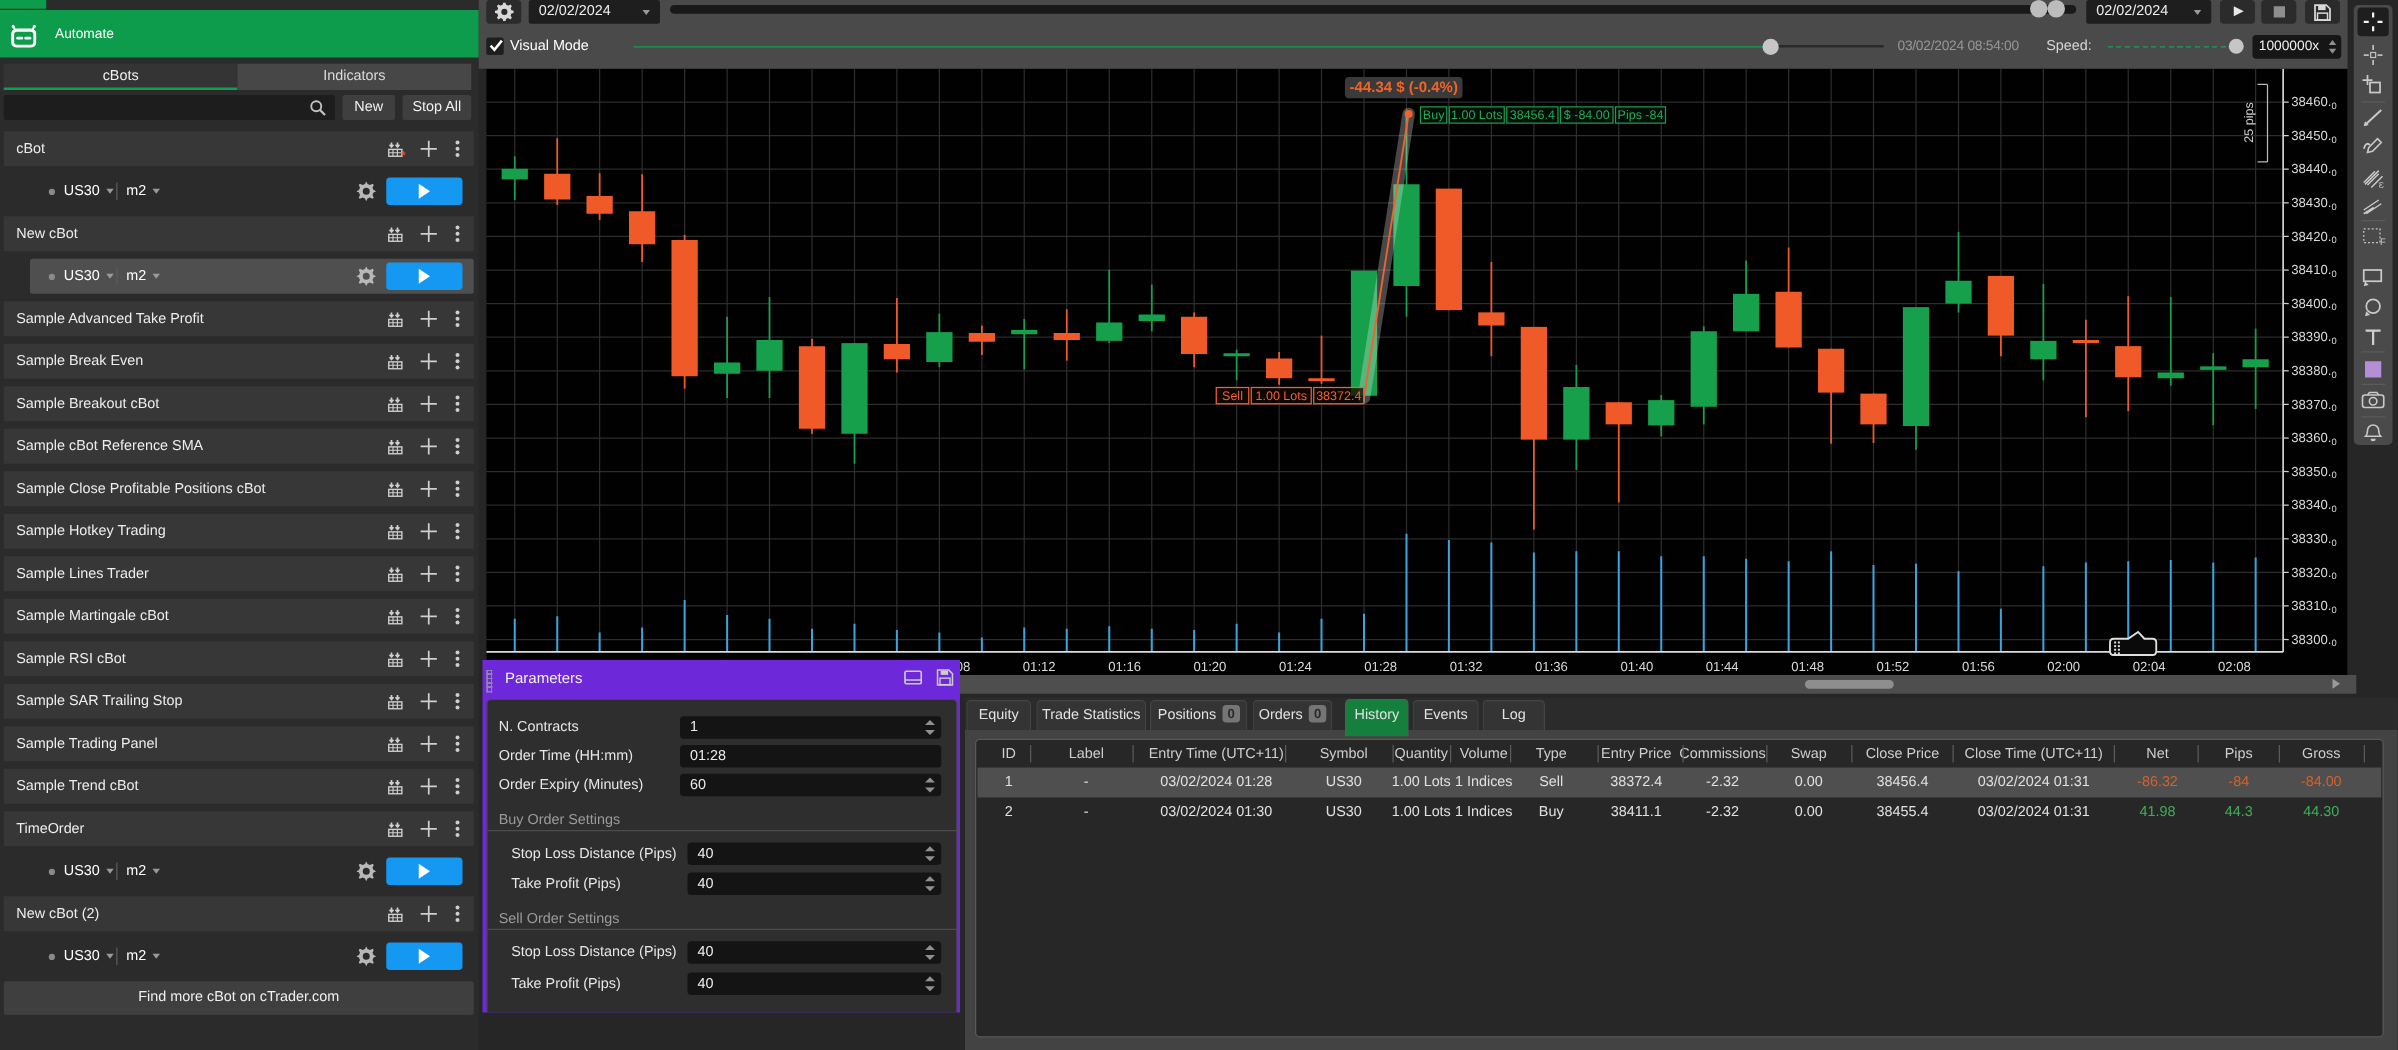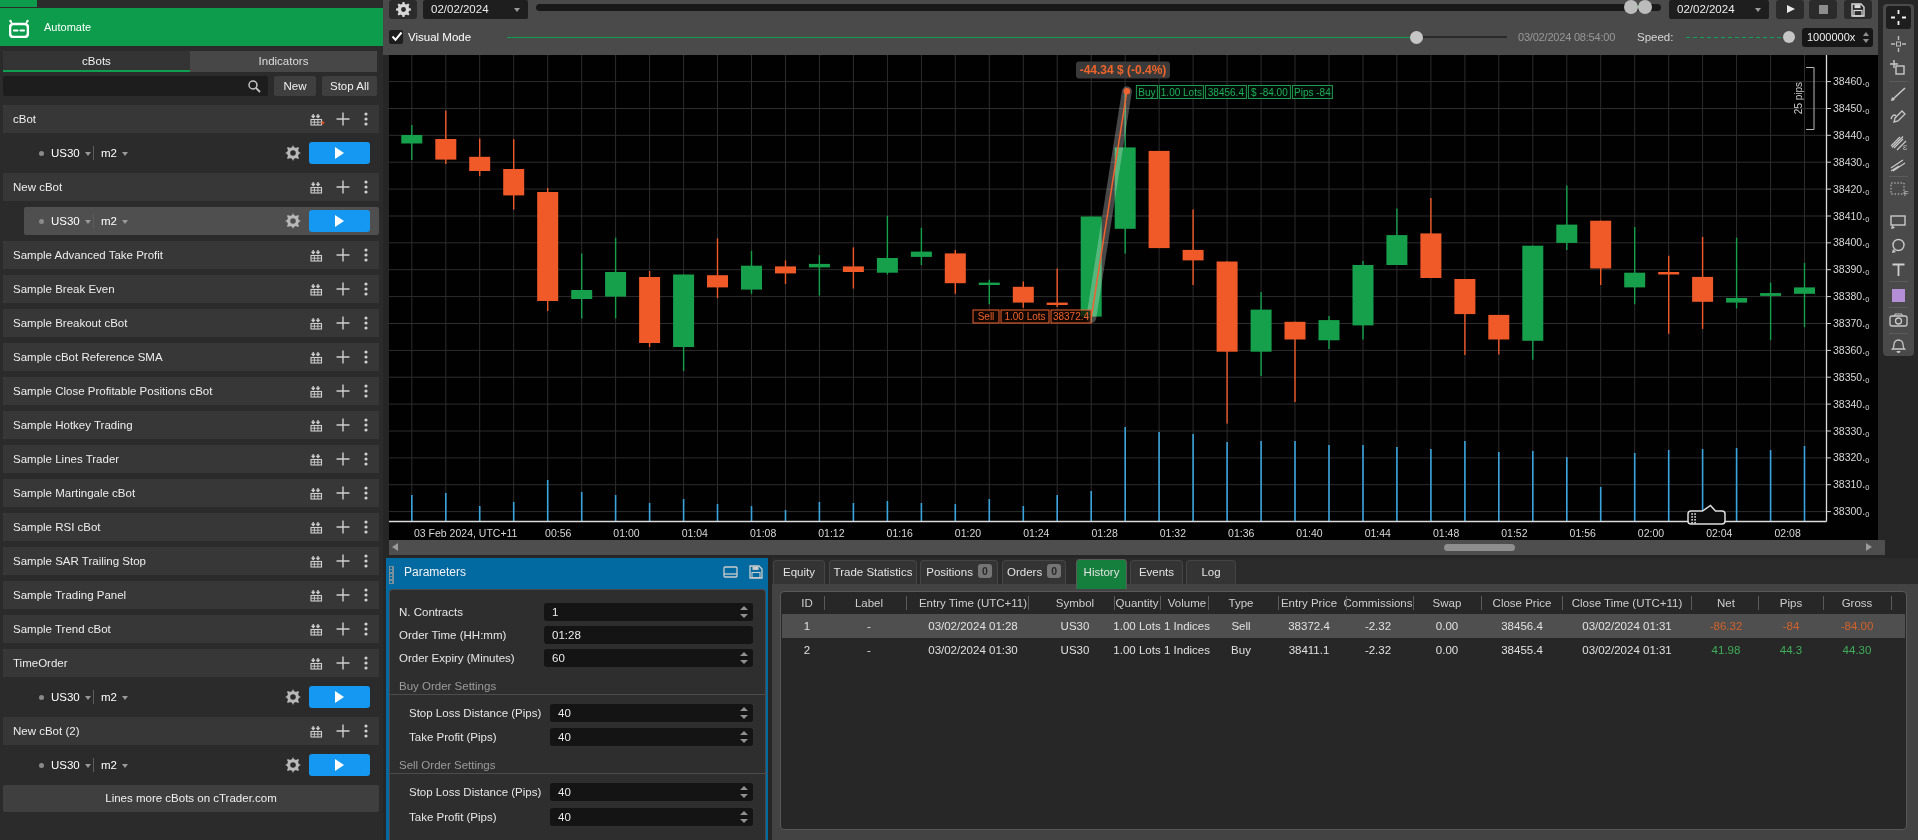--- a/index.html
+++ b/index.html
@@ -296,21 +296,21 @@
 <div class="sub" style="top:751px">
       <div class="abs" style="left:36px;top:12px;width:5px;height:5px;border-radius:50%;background:#8a8a8a"></div>
 <div class="abs" style="left:48px;top:0">US30<span class="tri"></span></div>
 <div class="abs" style="left:90px;top:7px;width:1px;height:14px;background:#5c5c5c"></div>
 <div class="abs" style="left:98px;top:0">m2<span class="tri"></span></div>
 <svg class="gear" viewBox="0 0 16 16">
         <path fill="#b8b8b8" d="M8 0l1 2.2a6 6 0 0 1 1.9.8L13.2 2 14 2.9l-1 2.2c.4.6.7 1.2.8 1.9L16 8l-2.2 1a6 6 0 0 1-.8 1.9l1 2.2-.9.9-2.2-1a6 6 0 0 1-1.9.8L8 16l-1-2.2a6 6 0 0 1-1.9-.8l-2.2 1-.9-.9 1-2.2A6 6 0 0 1 2.2 9L0 8l2.2-1c.1-.7.4-1.3.8-1.9L2 2.9 2.9 2l2.2 1A6 6 0 0 1 7 2.2Z M8 5.2A2.8 2.8 0 1 0 8 10.8 2.8 2.8 0 1 0 8 5.2Z" fill-rule="evenodd"></path>
       </svg>
 <div class="play"></div>
     </div>
-<div class="abs" style="left:3px;top:785px;width:376px;height:27px;background:#3f3f3f;border-radius:2px;color:#f0f0f0;font-size:11.5px;text-align:center;line-height:27px">Lines more cBots on cTrader.com</div>
+<div class="abs" style="left:3px;top:785px;width:376px;height:27px;background:#3f3f3f;border-radius:2px;color:#f0f0f0;font-size:11.5px;text-align:center;line-height:27px">Find more cBot on cTrader.com</div>
 </div>
 <div class="abs" style="left:383px;top:0;width:1495px;height:55px;background:#4a4a4a">
 <div class="abs" style="left:6px;top:0;width:28px;height:19px;background:#2b2b2b;border-radius:3px">
 <svg class="abs" style="left:7px;top:2px" width="15" height="15" viewBox="0 0 16 16">
 <path fill="#d8d8d8" fill-rule="evenodd" d="M7 0h2l.4 2a6 6 0 0 1 1.8.7L13 1.6 14.4 3l-1.1 1.8c.3.5.6 1.1.7 1.8l2 .4v2l-2 .4a6 6 0 0 1-.7 1.8l1.1 1.8-1.4 1.4-1.8-1.1a6 6 0 0 1-1.8.7L9 16H7l-.4-2a6 6 0 0 1-1.8-.7L3 14.4 1.6 13l1.1-1.8a6 6 0 0 1-.7-1.8L0 9V7l2-.4c.1-.7.4-1.3.7-1.8L1.6 3 3 1.6l1.8 1.1A6 6 0 0 1 6.6 2ZM8 5.4A2.6 2.6 0 1 0 8 10.6 2.6 2.6 0 1 0 8 5.4Z"></path>
 </svg>
     </div>
 <div class="abs" style="left:40px;top:0;width:105px;height:19px;background:#1e1e1e;border-radius:2px;color:#ececec;font-size:11.5px;line-height:19px;padding-left:8px">02/02/2024<span class="tri" style="position:absolute;right:8px;top:8px"></span></div>
 <div class="abs" style="left:153px;top:4px;width:1125px;height:7px;background:#191919;border-radius:4px"></div>
 <div class="abs" style="left:1248px;top:5px;width:16px;height:3px;background:#0ea050"></div>
@@ -561,21 +561,21 @@
 <path d="M6 277.5 H25" stroke="#5b5b5b" stroke-width="1"></path>
 <rect x="9" y="285" width="13" height="13" fill="#b48ed6"></rect>
 <path d="M6 303.5 H25" stroke="#5b5b5b" stroke-width="1"></path>
 <rect x="7" y="312" width="17" height="10" rx="2" fill="none" stroke="#c9c9c9" stroke-width="1.3"></rect>
       <circle cx="15.5" cy="317" r="3" fill="none" stroke="#c9c9c9" stroke-width="1.3"></circle>
       <path d="M11 312 l1.5-2 h6 l1.5 2" fill="none" stroke="#c9c9c9" stroke-width="1.2"></path>
 <path d="M6 329.5 H25" stroke="#5b5b5b" stroke-width="1"></path>
 <path d="M15.5 336 a4.5 4.5 0 0 1 4.5 4.5 q0 3 1.5 4.5 H9.5 q1.5 -1.5 1.5 -4.5 a4.5 4.5 0 0 1 4.5 -4.5 Z" fill="none" stroke="#c9c9c9" stroke-width="1.3"></path>
       <path d="M13.5 347 a2 2 0 0 0 4 0" fill="#c9c9c9"></path>
 </svg></div>
-<div class="abs" style="left:386px;top:558px;width:382px;height:282px;background:#0369a1">
+<div class="abs" style="left:386px;top:528px;width:382px;height:282px;background:#6d28d9">
 <div class="abs" style="left:3px;top:8px;width:5px;height:18px;background:repeating-linear-gradient(0deg,#9a9a9a 0 1.5px,transparent 1.5px 3.5px),repeating-linear-gradient(90deg,#9a9a9a 0 1.5px,transparent 1.5px 3.5px);opacity:.8"></div>
 <div class="abs" style="left:18px;top:0;height:29px;line-height:29px;color:#f2f2f2;font-size:12px">Parameters</div>
 <svg class="abs" style="left:337px;top:8px" width="15" height="13" viewBox="0 0 15 13">
 <rect x="1" y="1" width="13" height="10" rx="1" fill="none" stroke="#cccccc" stroke-width="1.3"></rect>
 <path d="M1 8 H14" stroke="#cccccc" stroke-width="1.3"></path>
     </svg>
 <svg class="abs" style="left:363px;top:7px" width="14" height="14" viewBox="0 0 14 14">
 <path d="M1 1 H10 L13 4 V13 H1 Z" fill="none" stroke="#cccccc" stroke-width="1.3"></path>
 <rect x="3.5" y="1.5" width="6" height="3.4" fill="#cccccc"></rect>
 <rect x="3" y="7.5" width="8" height="5.2" fill="none" stroke="#cccccc" stroke-width="1.1"></rect>

